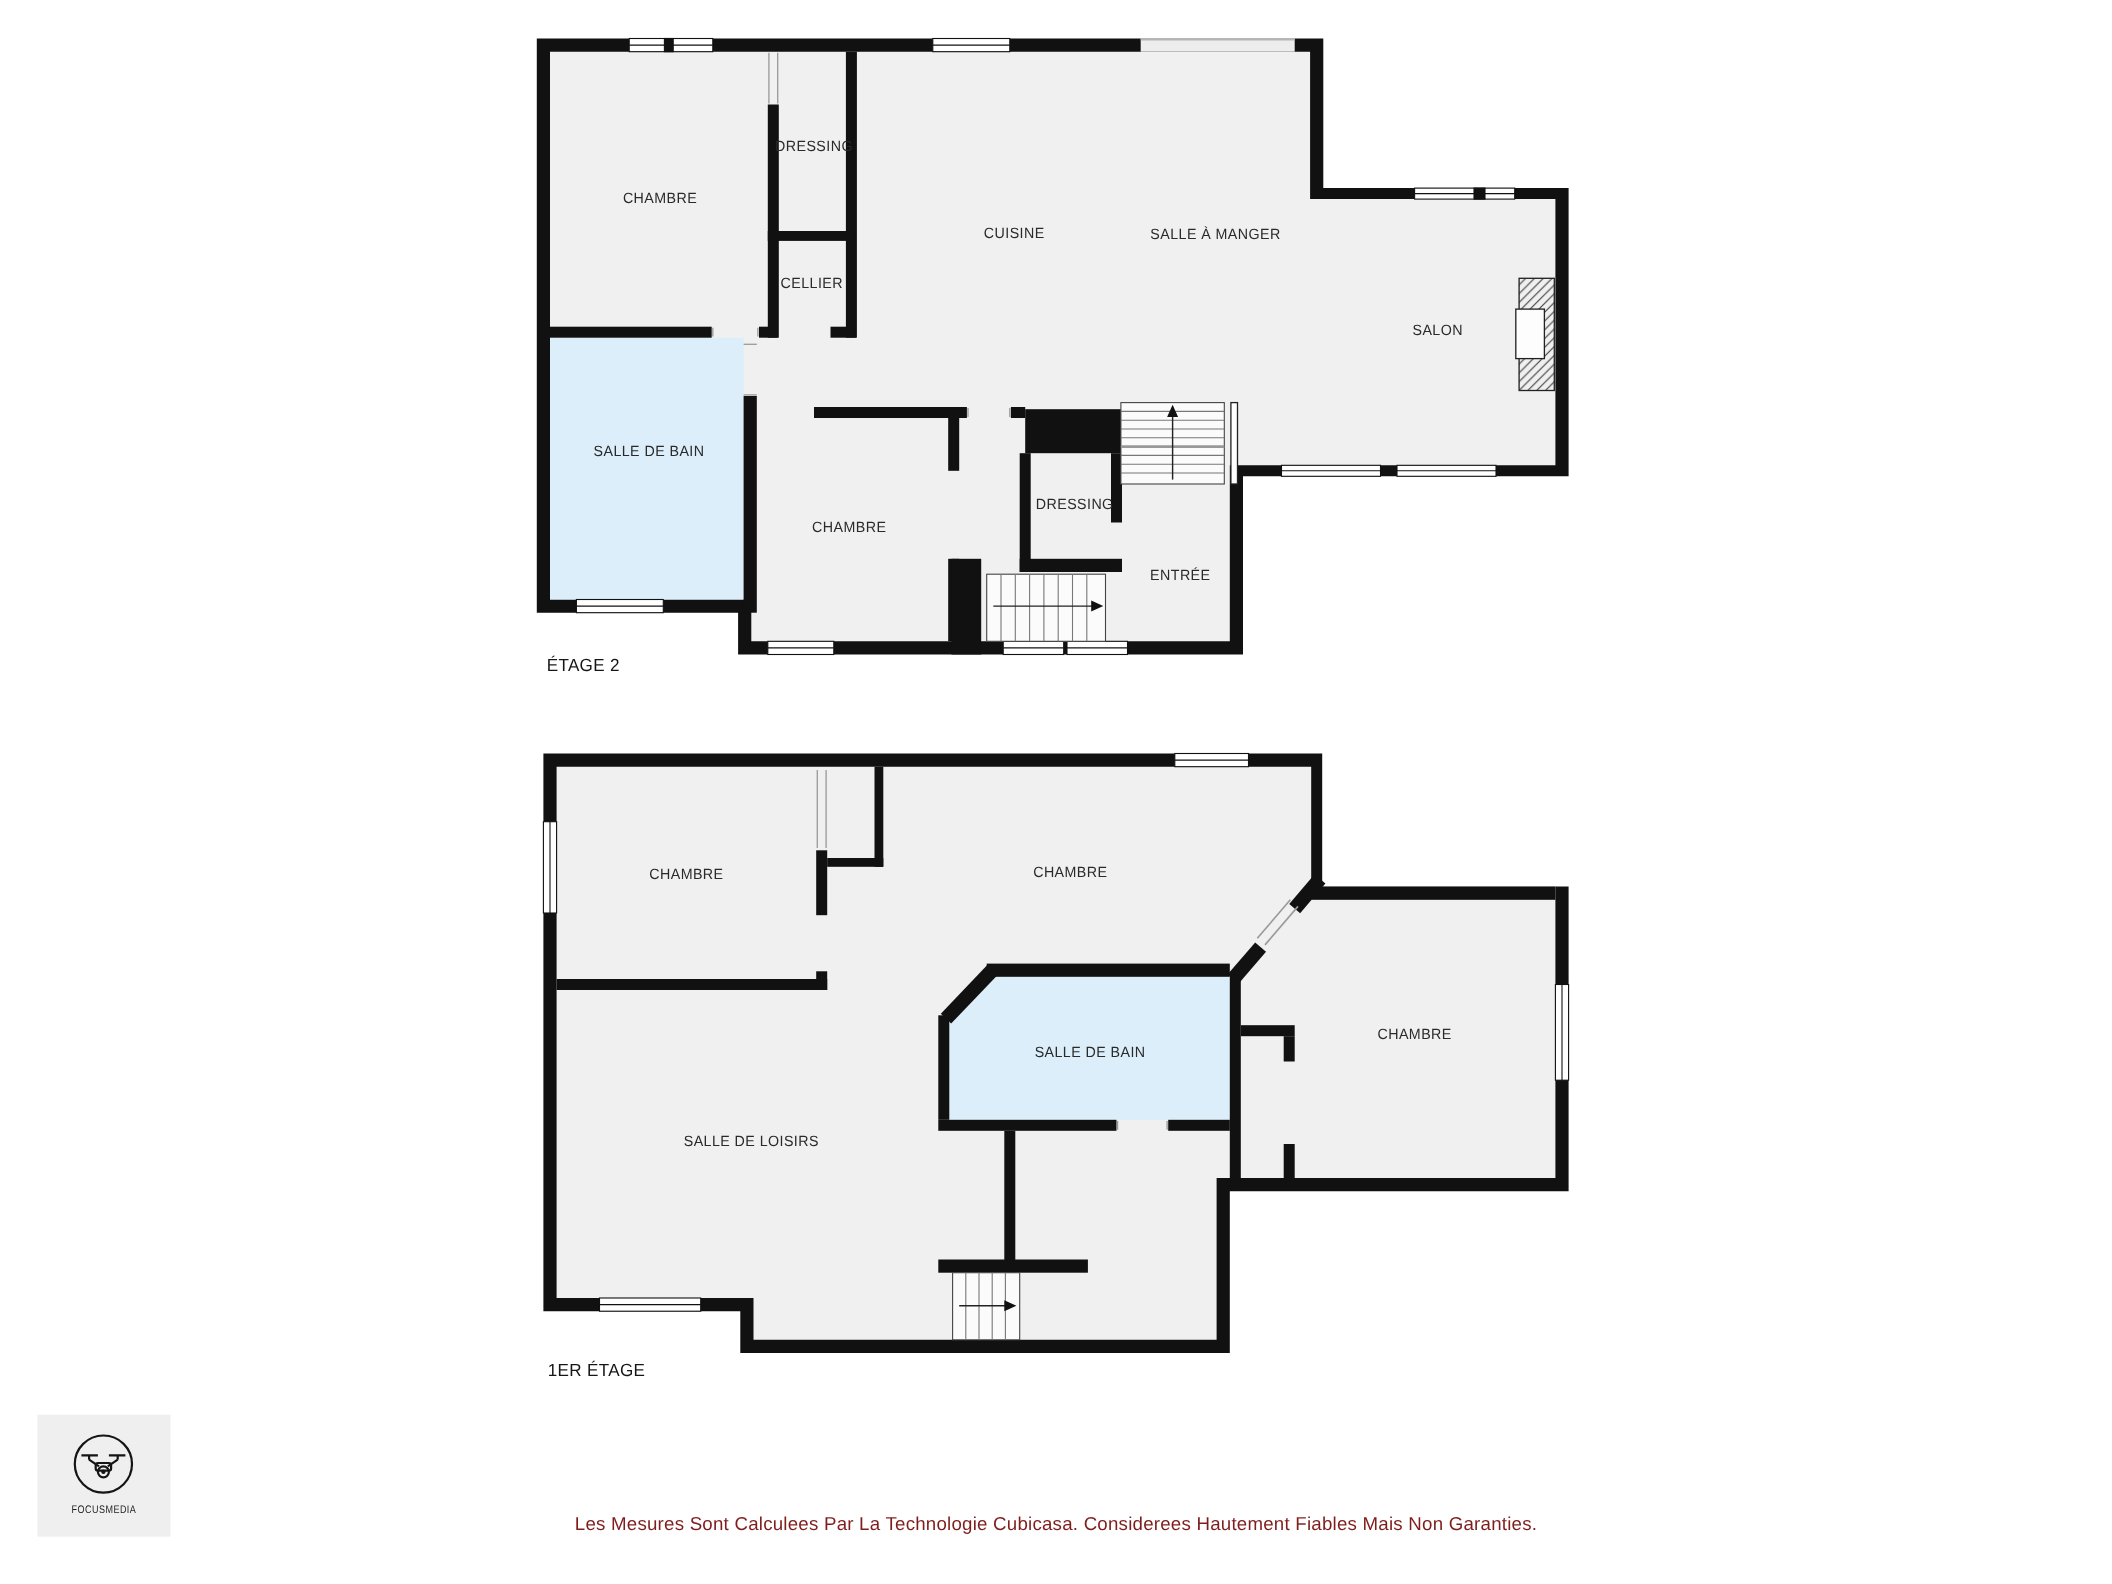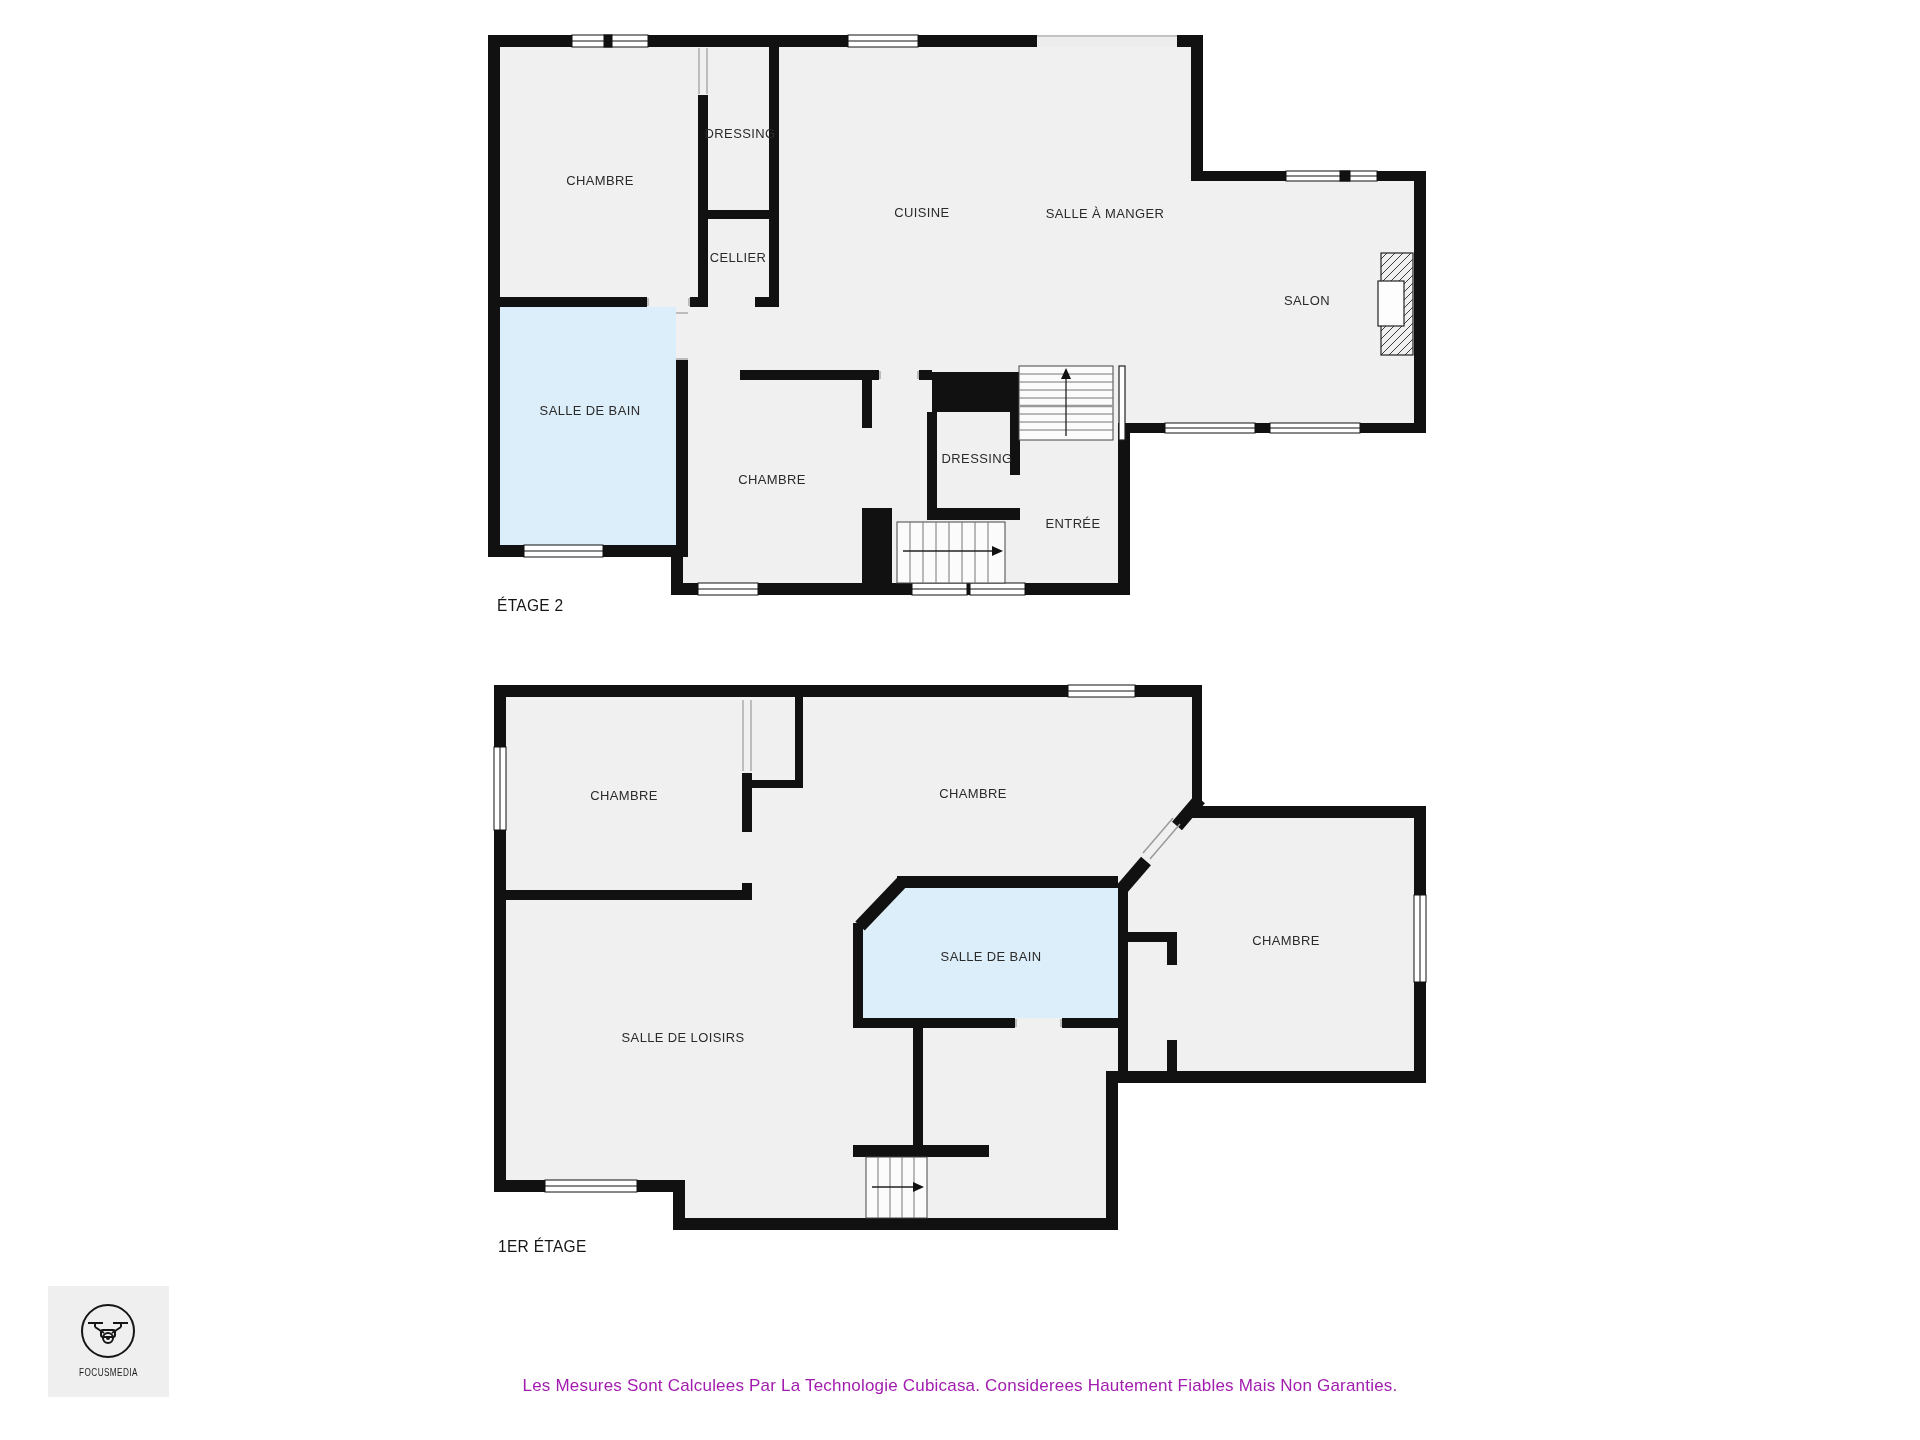--- a/index.html
+++ b/index.html
@@ -35,27 +35,26 @@
     white-space:nowrap;
     transform:scaleX(.97);
     transform-origin:left center;
   }
   #title-etage2{left:497px;top:597px;}
   #title-etage1{left:498px;top:1238px;}
   #footer-note{
     position:absolute;left:0;right:0;top:1376px;
     text-align:center;
     font-size:17px;
-    color:#a21caf;
+    color:#7f1d1d;
     letter-spacing:.2px;
   }
   #logo{
     position:absolute;left:34px;top:1286px;width:121px;height:111px;
     background:var(--logobg);
-    margin-left:14px;
   }
   #logo-text{
     position:absolute;left:0;right:0;top:81px;
     text-align:center;
     font-size:10px;
     color:#1c1c1c;
     letter-spacing:.5px;
     transform:scaleX(.82);
   }
 </style>

